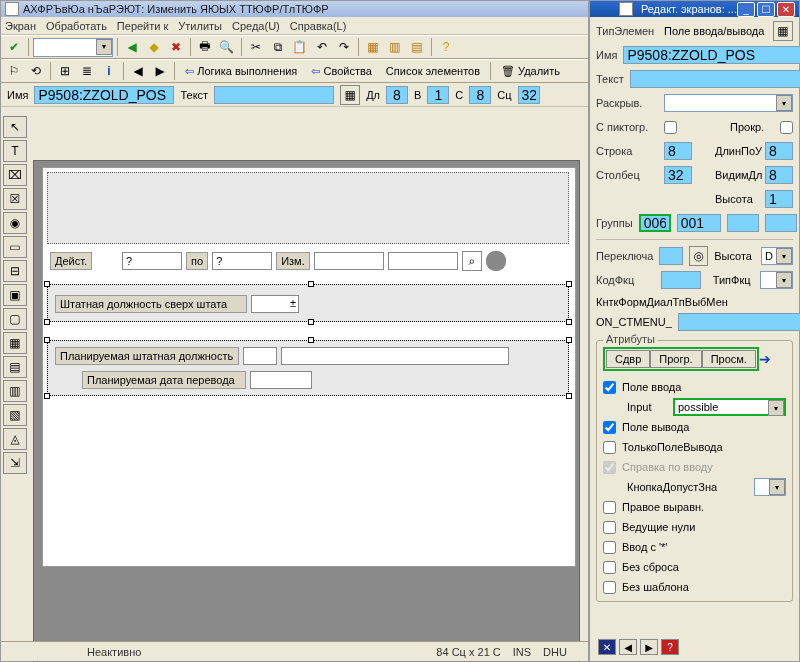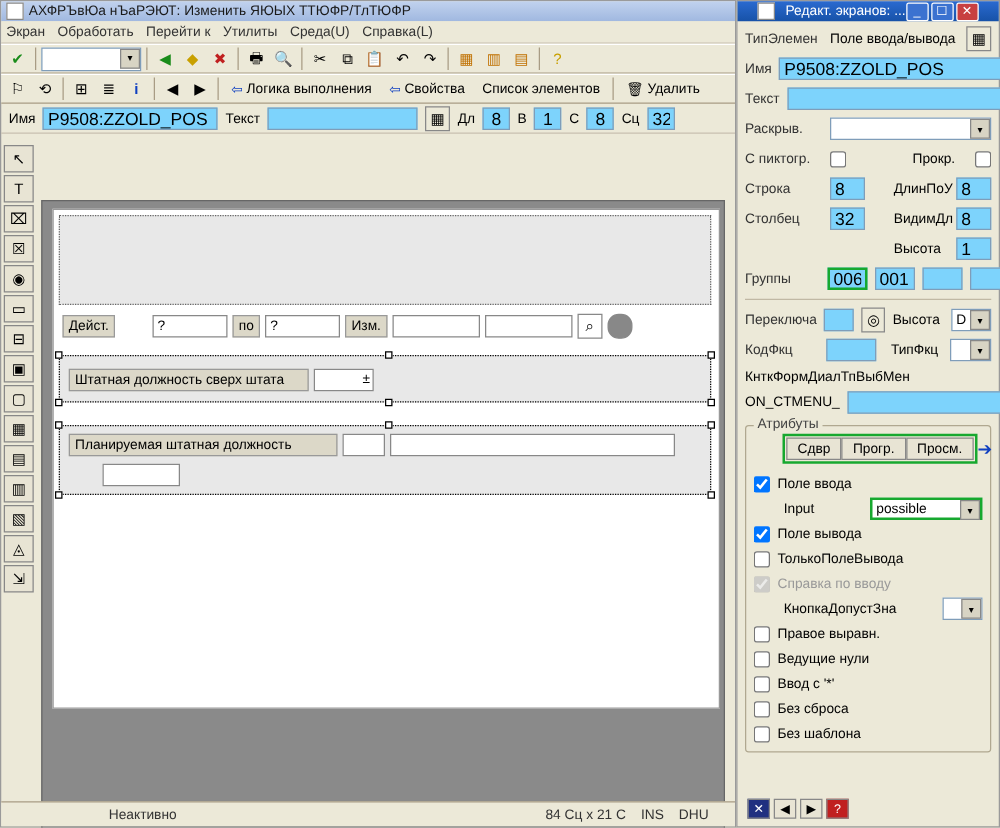--- a/index.html
+++ b/index.html
@@ -2,21 +2,21 @@
 <html><head>
 <meta charset="utf-8">
 <style>
   * { box-sizing: border-box; margin: 0; padding: 0; font-family: Tahoma, Arial, sans-serif; font-size: 11px; }
   body { width: 800px; height: 662px; background: #ece9d8; overflow: hidden; display: flex; }
   .left-pane { width: 589px; height: 662px; border: 1px solid #9a9a9a; background: #ece9d8; position: relative; }
   .right-pane { width: 211px; height: 662px; border: 1px solid #9a9a9a; background: #ece9d8; position: relative; }
 
   
   .titlebar { height: 16px; background: linear-gradient(#c1d2ee,#a0b8e0); display: flex; align-items: center; padding: 0 4px; font-size: 11px; color: #1a1a1a; }
-  .titlebar-right { background: linear-gradient(#2a6ad0,#1752a8); color: #fff; justify-content: center; }
+  .titlebar-right { background: linear-gradient(#2a6ad0,#1752a8); color: #fff; justify-content: flex-end; }
   .titlebar .doc-icon { width: 14px; height: 14px; background: #fff; border: 1px solid #888; margin-right: 4px; }
   .win-buttons { display: flex; gap: 2px; }
   .win-btn { width: 18px; height: 15px; border: 1px solid #fff; border-radius: 2px; display: flex; align-items: center; justify-content: center; color: #fff; font-size: 10px; }
   .win-btn.min { background: #3b72d0; }
   .win-btn.max { background: #3b72d0; }
   .win-btn.close { background: #c84040; }
 
   
   .menubar { height: 18px; background: #ece9d8; display: flex; align-items: center; padding: 0 4px; gap: 10px; font-size: 11px; color: #333; border-bottom: 1px solid #c8c0b0; }
 
@@ -44,21 +44,21 @@
   .cv-label { background: #dcd8c8; border: 1px solid #999; height: 18px; padding: 0 4px; display: flex; align-items: center; font-size: 11px; }
   .cv-input { background: #fff; border: 1px solid #888; height: 18px; }
   .handle { width: 6px; height: 6px; border: 1px solid #000; background: #fff; position: absolute; }
 
   
   .rform { padding: 4px 6px; display: flex; flex-direction: column; gap: 4px; font-size: 11px; }
   .rrow { display: flex; align-items: center; height: 20px; gap: 6px; }
   .rrow .lab { width: 62px; color: #333; }
   .rrow .sublab { width: 44px; }
   .chk { width: 13px; height: 13px; }
-  .green-outline { border: 2px solid #17a82f !important; margin-left: 23px; }
+  .green-outline { border: 2px solid #17a82f !important; }
   .rselect { height: 18px; border: 1px solid #7f9db9; background: #fff; display: flex; align-items: center; padding: 0 3px; position: relative; }
   .rselect .dd { position: absolute; right: 0; top: 0; width: 16px; height: 16px; border: 1px solid #888; background: #d8d4c4; display: flex; align-items: center; justify-content: center; font-size: 8px; }
   .attr-box { border: 1px solid #b0a890; border-radius: 3px; padding: 6px 6px 4px; margin-top: 4px; position: relative; }
   .attr-title { position: absolute; top: -8px; left: 6px; background: #ece9d8; padding: 0 3px; font-size: 11px; color: #444; }
   .seg { display: flex; }
   .seg-btn { height: 18px; padding: 0 8px; border: 1px solid #888; background: #e8e4d4; font-size: 11px; display: flex; align-items: center; }
   .arrow-blue { color: #1040c0; font-size: 14px; }
 
   
   .rnav { position: absolute; bottom: 6px; left: 8px; display: flex; gap: 3px; align-items: center; }
@@ -215,25 +215,26 @@
         </div>
       </div>
 
       <div class="blk" style="left:4px;top:172px;width:522px;height:56px;border:1px dotted #000">
         <div class="handle" style="left:-4px;top:-4px"></div>
         <div class="handle" style="right:-4px;top:-4px"></div>
         <div class="handle" style="left:50%;top:-4px"></div>
         <div class="handle" style="left:-4px;bottom:-4px"></div>
         <div class="handle" style="right:-4px;bottom:-4px"></div>
         <div class="row-in-canvas" style="top:4px">
-           <div class="cv-label" style="width:215px">Планируемая штатная должность</div>
+           <div class="cv-label" style="width:184px">Планируемая штатная должность</div>
            <div class="cv-input" style="width:34px"></div>
            <div class="cv-input" style="width:228px"></div>
         </div>
         <div class="row-in-canvas" style="top:28px;padding-left:30px">
+           <div class="cv-label" style="width:164px">Планируемая дата перевода</div>
            <div class="cv-input" style="width:62px"></div>
         </div>
       </div>
     </div>
   </div>
 
   <div class="statusbar">
     <div class="seg1">
       <span></span>
       <span>Неактивно</span>
@@ -304,21 +305,21 @@
     </div>
     <div class="rrow">
       <span class="lab"></span>
       <span style="flex:1"></span>
       <span class="sublab">Высота</span>
       <input class="fld" style="width: 28px;" value="1">
     </div>
     <div class="rrow">
       <span class="lab">Группы</span>
       <input class="fld green-outline" style="width: 32px;" value="006">
-      <input class="fld" style="width: 32px;" value="001">
+      <input class="fld" style="width: 44px;" value="001">
       <input class="fld" style="width: 32px;">
       <input class="fld" style="width: 32px;">
     </div>
 
     <hr style="border:0;border-top:1px solid #c0b8a4;margin:2px 0">
 
     <div class="rrow">
       <span class="lab">Переключа</span>
       <input class="fld" style="width: 24px;">
       <div class="tb-btn" style="border:1px solid #888">◎</div>

